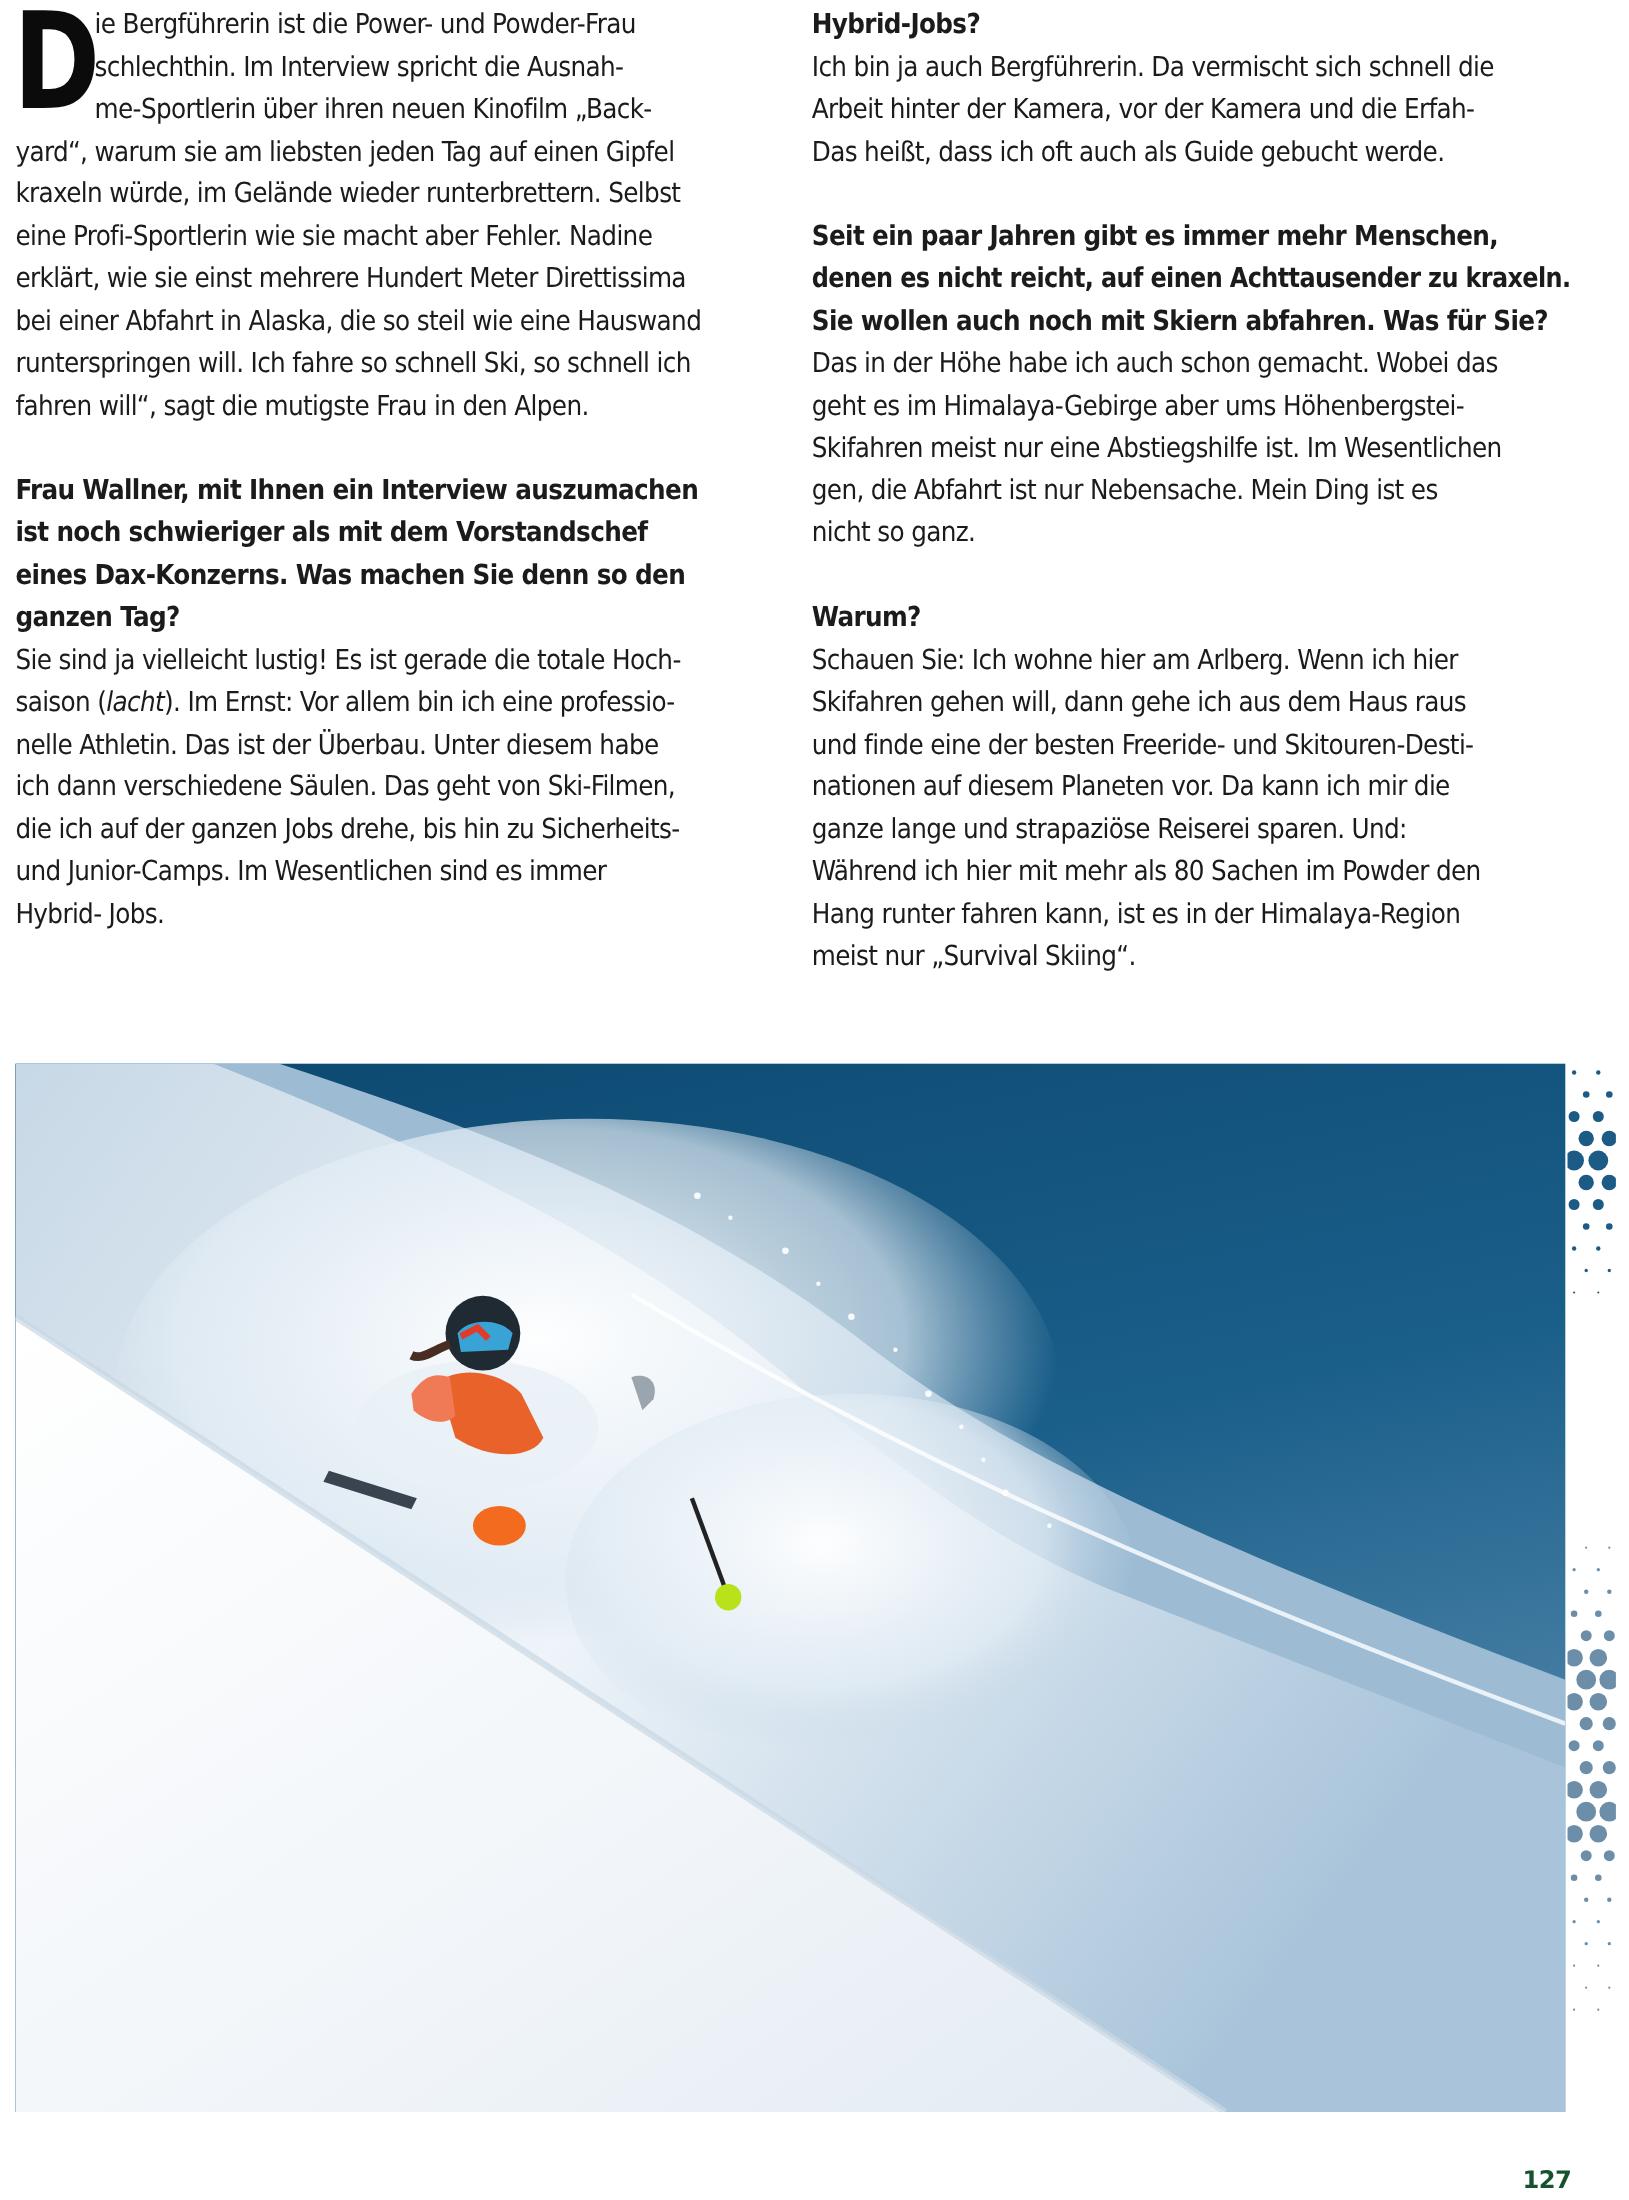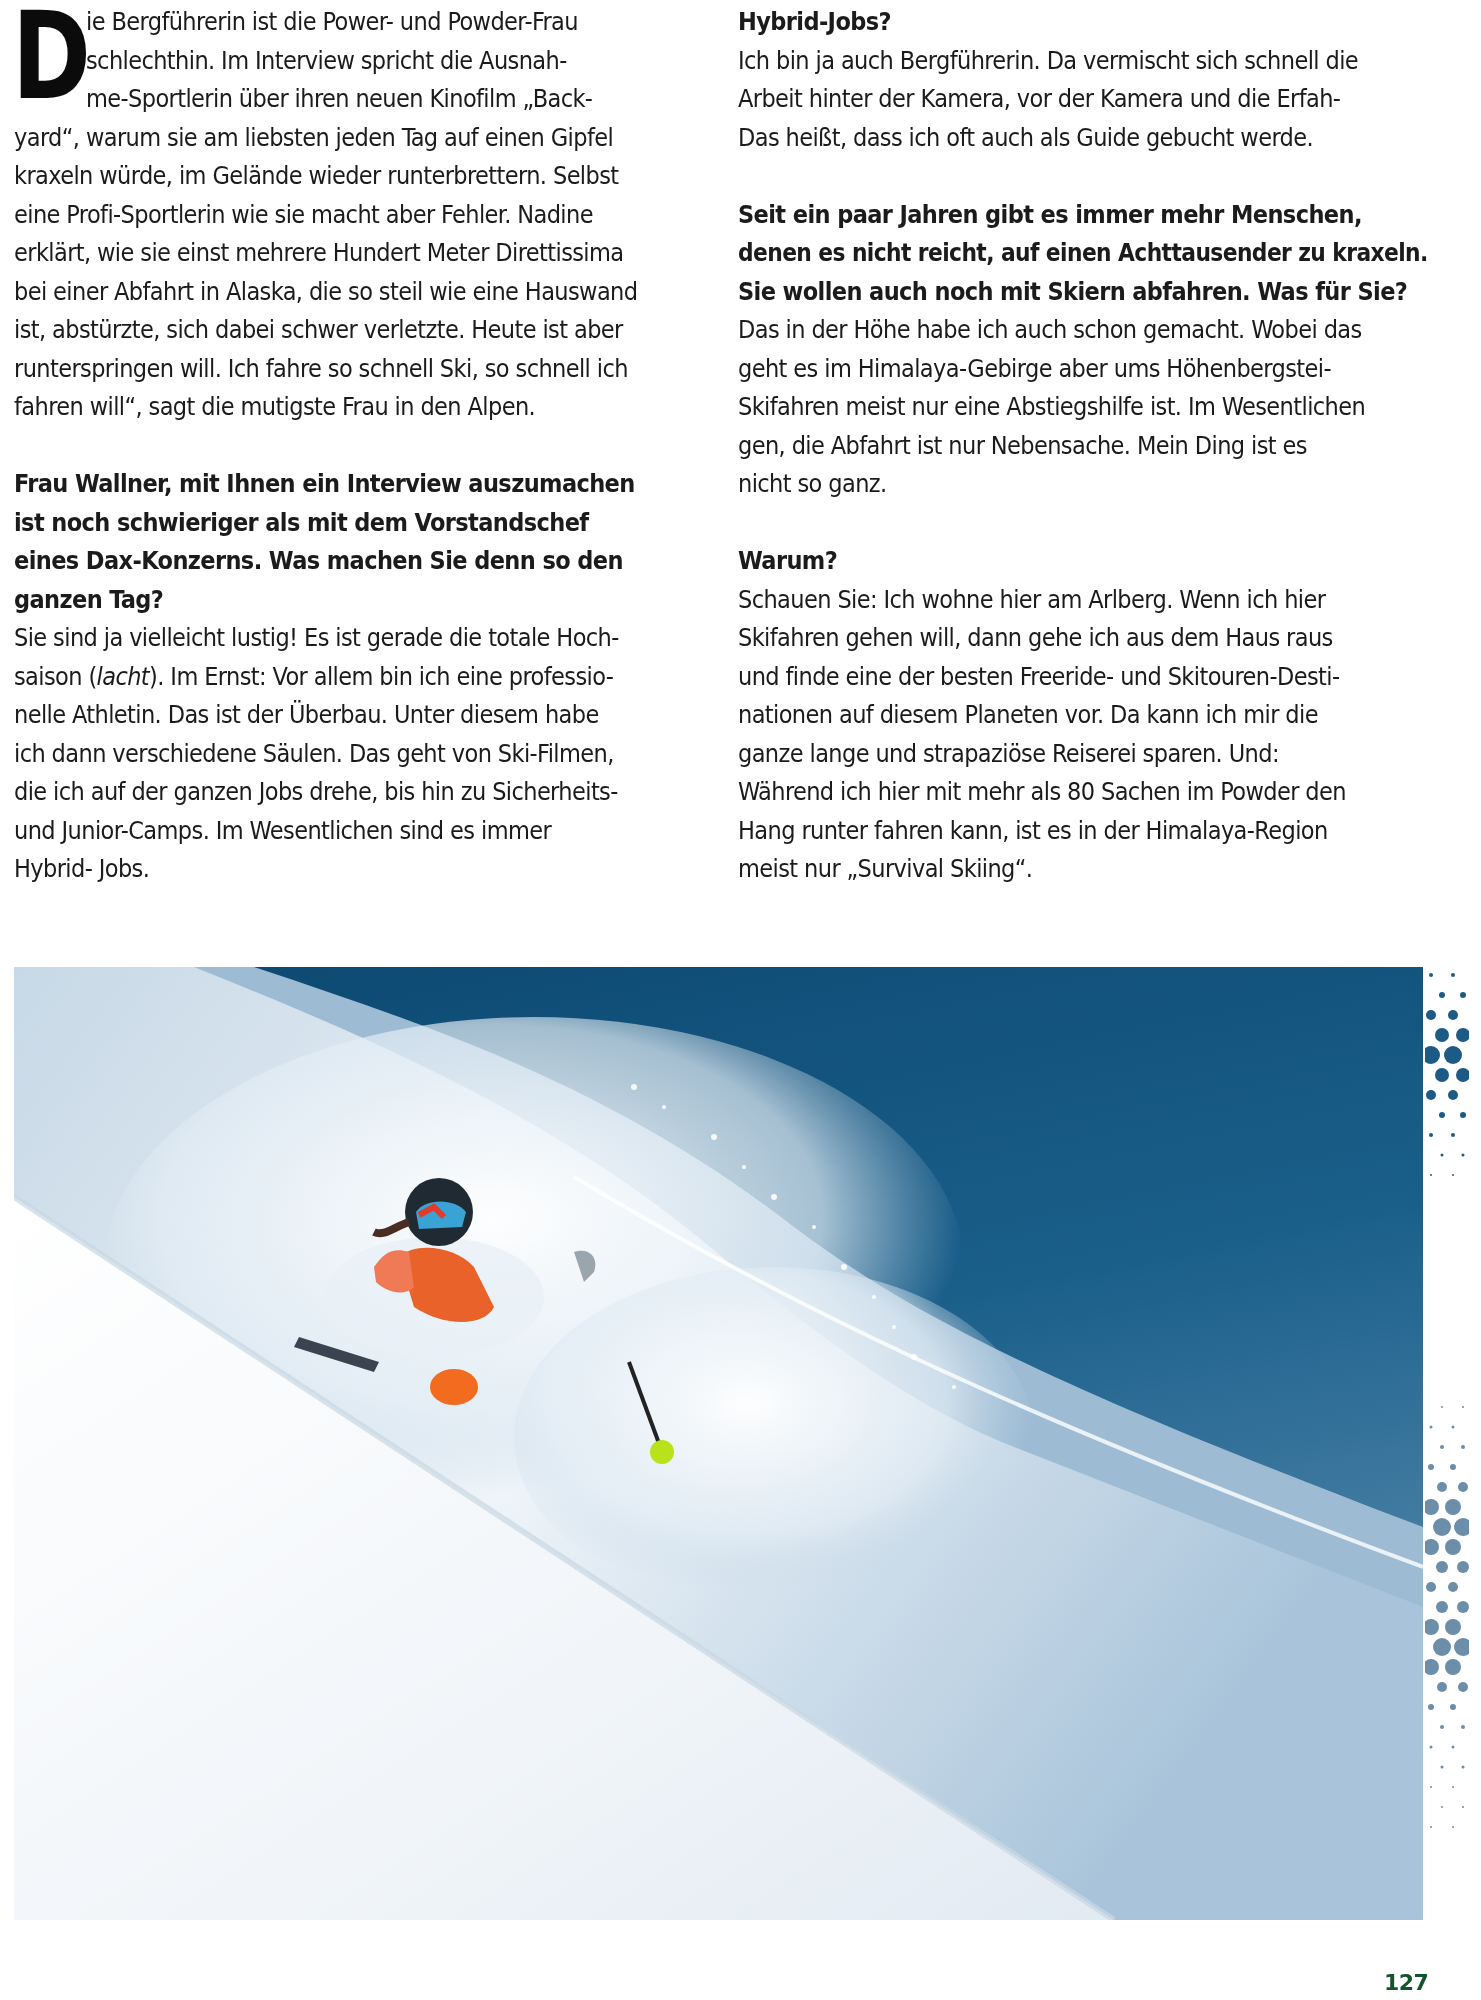--- a/index.html
+++ b/index.html
@@ -30,21 +30,20 @@
 
 <div class="col col-left">
   <span class="line indent">ie Bergführerin ist die Power- und Powder-Frau</span>
   <span class="line indent">schlechthin. Im Interview spricht die Ausnah-</span>
   <span class="line indent">me-Sportlerin über ihren neuen Kinofilm „Back-</span>
   <span class="line">yard“, warum sie am liebsten jeden Tag auf einen Gipfel</span>
   <span class="line">kraxeln würde, im Gelände wieder runterbrettern. Selbst</span>
   <span class="line">eine Profi-Sportlerin wie sie macht aber Fehler. Nadine</span>
   <span class="line">erklärt, wie sie einst mehrere Hundert Meter Direttissima</span>
   <span class="line">bei einer Abfahrt in Alaska, die so steil wie eine Hauswand</span>
-  <span class="line">ist, abstürzte, sich dabei schwer verletzte. Heute ist aber</span>
   <span class="line">runterspringen will. Ich fahre so schnell Ski, so schnell ich</span>
   <span class="line">fahren will“, sagt die mutigste Frau in den Alpen.</span>
   <span class="blank"></span>
   <span class="line q">Frau Wallner, mit Ihnen ein Interview auszumachen</span>
   <span class="line q">ist noch schwieriger als mit dem Vorstandschef</span>
   <span class="line q">eines Dax-Konzerns. Was machen Sie denn so den</span>
   <span class="line q">ganzen Tag?</span>
   <span class="line">Sie sind ja vielleicht lustig! Es ist gerade die totale Hoch-</span>
   <span class="line"><span>saison (</span><em>lacht</em><span>). Im Ernst: Vor allem bin ich eine professio-</span></span>
   <span class="line">nelle Athletin. Das ist der Überbau. Unter diesem habe</span>

